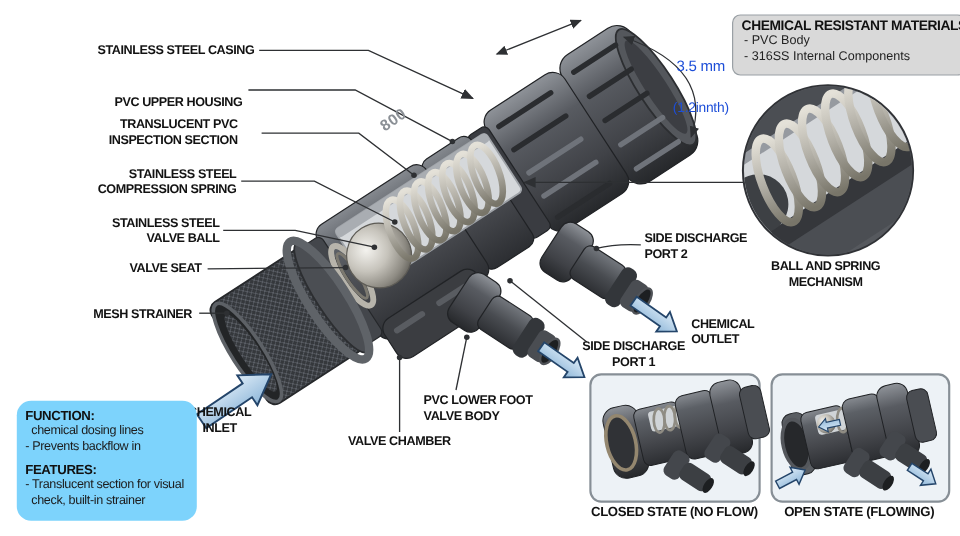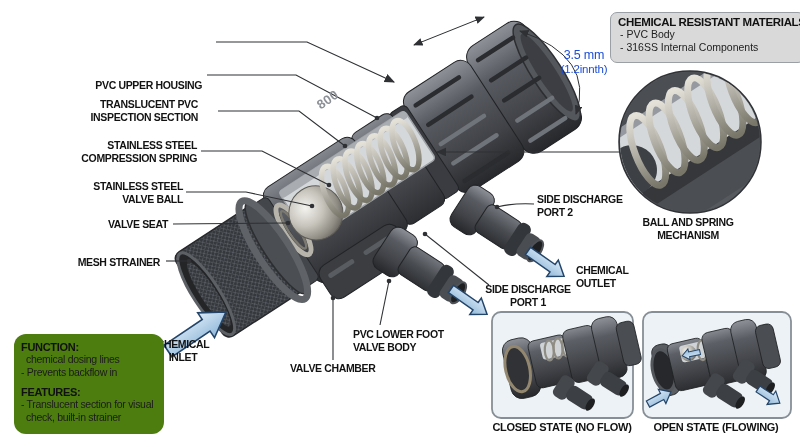--- a/index.html
+++ b/index.html
@@ -8,28 +8,28 @@
   svg{position:absolute;left:0;top:0;}
   .lbl{position:absolute;font-weight:bold;font-size:10.5px;line-height:12.5px;color:#121212;
        letter-spacing:-0.35px;white-space:nowrap;}
   .lbl.r{text-align:right;}
   .lbl.c{text-align:center;}
   .lbl span{display:block;}
   .cap{position:absolute;font-weight:bold;font-size:11px;letter-spacing:-0.3px;color:#121212;
        text-align:center;white-space:nowrap;}
   .dim{position:absolute;font-size:12.5px;color:#1d4ed8;text-align:center;line-height:13.5px;
        letter-spacing:-0.2px;}
-  .dim .sub{font-size:11.5px;}
+  .dim .sub{font-size:11.5px;margin-top:21px;}
   .wm{position:absolute;left:316px;top:92px;color:#8b9096;font-size:13px;font-weight:600;
       letter-spacing:0.5px;transform:rotate(-35deg);}
   .matbox{position:absolute;left:610px;top:12px;width:186px;height:46px;background:#d9d9d9;
           border:1.5px solid #9aa0a5;border-radius:7px;padding:3px 0 0 7px;box-sizing:content-box;}
   .matbox .t{font-weight:bold;font-size:11.5px;letter-spacing:-0.35px;color:#111;white-space:nowrap;}
   .matbox .i{font-size:10.5px;color:#222;line-height:12.5px;margin-left:2px;white-space:nowrap;}
-  .fnbox{position:absolute;left:14px;top:334px;width:150px;height:100px;background:#4d7c0f;
+  .fnbox{position:absolute;left:14px;top:334px;width:150px;height:100px;background:#7dd3fc;
          border-radius:12px;padding:7px 0 0 7px;box-sizing:border-box;}
   .fnbox .t{font-weight:bold;font-size:11px;letter-spacing:-0.3px;color:#111;}
   .fnbox .i{font-size:10.5px;color:#1c1c1c;line-height:12.5px;letter-spacing:-0.3px;white-space:nowrap;}
   .fnbox .i.ind{margin-left:5px;}
   .fnbox .gap{height:8px;}
 </style>
 </head>
 <body>
 
 <div id="stage">
@@ -267,20 +267,21 @@
       <rect x="-3" y="-12" width="15" height="24" rx="5" fill="#44474c"></rect>
       <rect x="10" y="-8" width="26" height="16" rx="5" fill="#3c3f43"></rect>
       <ellipse cx="36" cy="0" rx="3.5" ry="7" fill="#1d1f21"></ellipse>
     </g>
     <use href="#arrowS" transform="translate(648,404) rotate(-28)" fill="url(#blueGrad)" stroke="#24456a" stroke-width="1.2"></use>
     <use href="#arrowS" transform="translate(700,352) rotate(168) scale(0.7)" fill="url(#blueGrad)" stroke="#24456a" stroke-width="1.4"></use>
     <use href="#arrowS" transform="translate(758,389) rotate(33)" fill="url(#blueGrad)" stroke="#24456a" stroke-width="1.2"></use>
   </g>
 </svg>
 
+  <div class="lbl r" style="right:588px;top:36px;">STAINLESS STEEL CASING</div>
   <div class="lbl r" style="right:598px;top:79px;">PVC UPPER HOUSING</div>
   <div class="lbl r" style="right:602px;top:98px;">
     <span>TRANSLUCENT PVC</span>
     <span>INSPECTION SECTION</span>
   </div>
   <div class="lbl r" style="right:603px;top:139px;">
     <span>STAINLESS STEEL</span>
     <span>COMPRESSION SPRING</span>
   </div>
   <div class="lbl r" style="right:617px;top:180px;">

